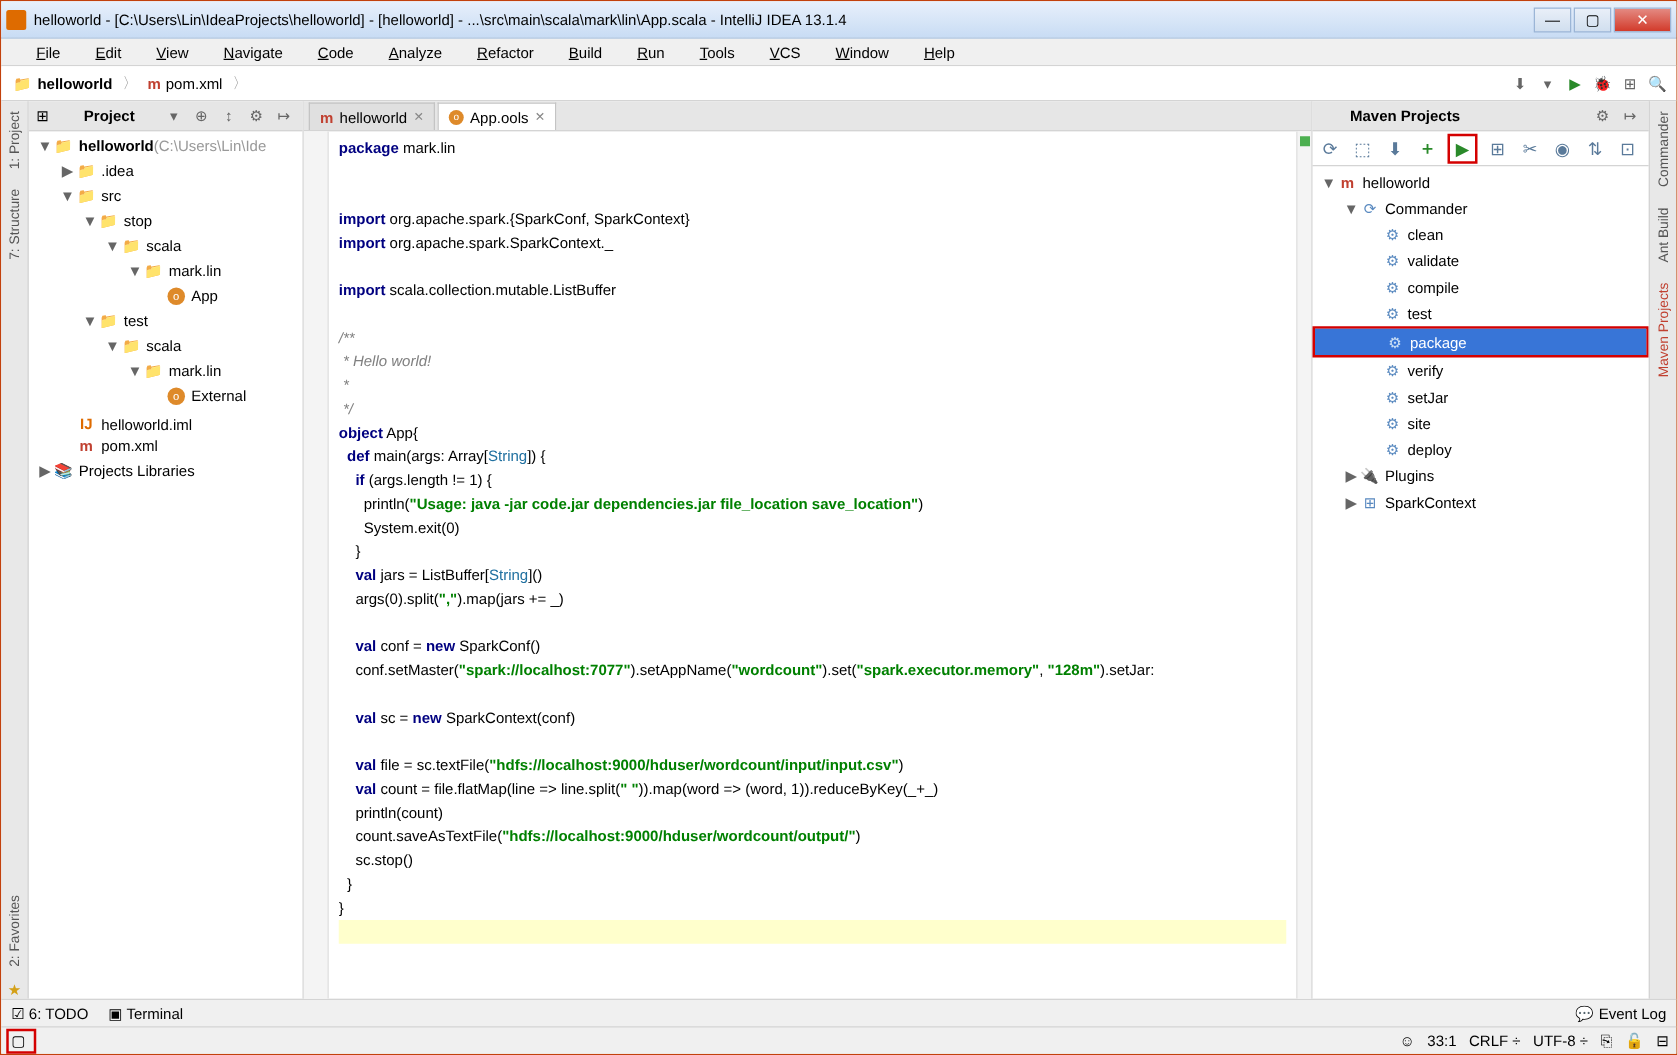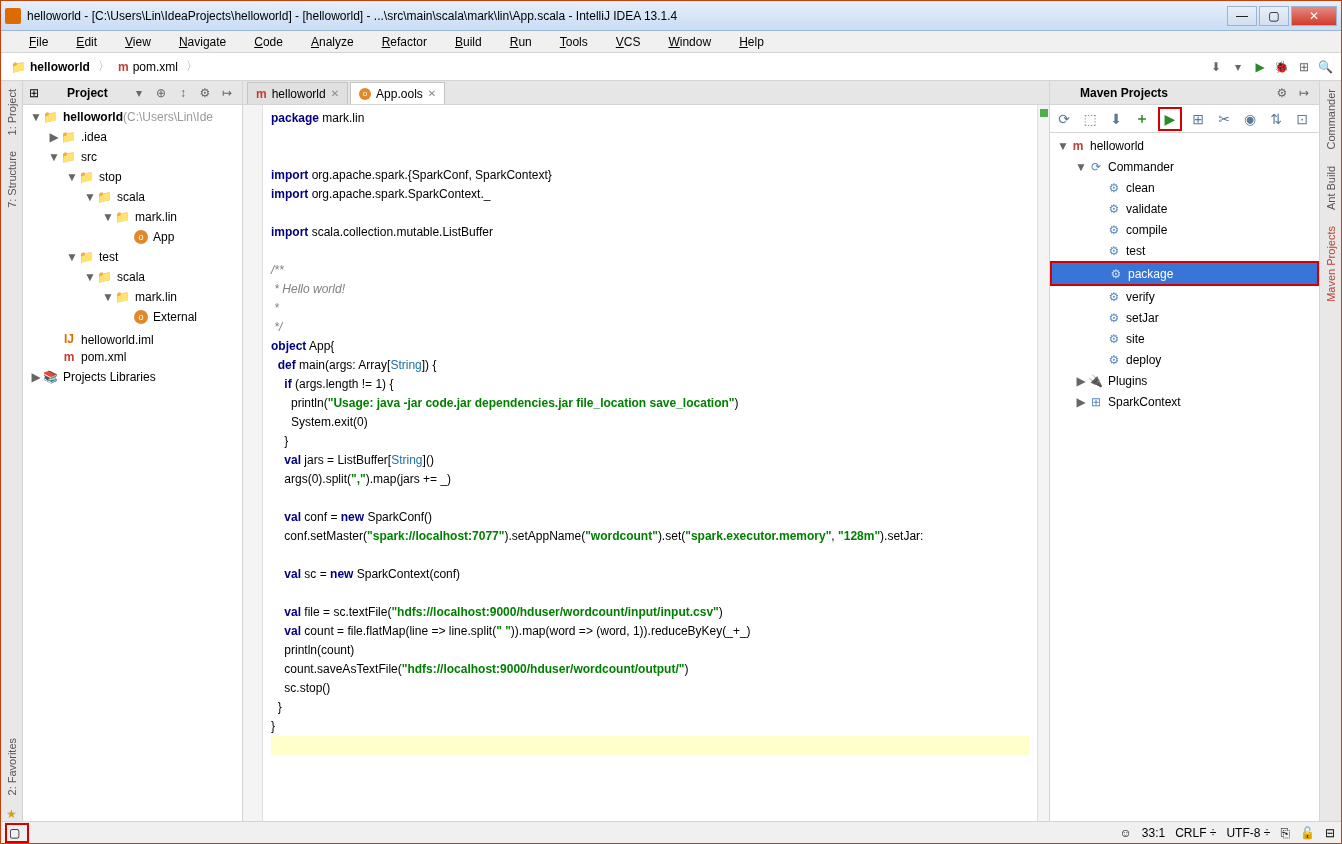--- a/index.html
+++ b/index.html
@@ -349,20 +349,26 @@
         </div>
     </div>
 
     <div class="rgutter">
       <div class="vtxt">Commander</div>
       <div class="vtxt">Ant Build</div>
       <div class="vtxt" style="color:#c04030">Maven Projects</div>
     </div>
   </div>
 
+  <div class="btmtool">
+    <span>☑ <span>6: TODO</span></span>
+    <span>▣ <span>Terminal</span></span>
+    <div style="flex:1"></div>
+    <span>💬 <span>Event Log</span></span>
+  </div>
 
   <div class="statusbar" style="position:relative">
     <div class="hlbox"></div>
     <span style="margin-left:2px">▢</span>
     <div style="flex:1"></div>
     <span>☺</span>
     <span>33:1</span>
     <span><span>CRLF</span> ÷</span>
     <span><span>UTF-8</span> ÷</span>
     <span>⎘</span>

